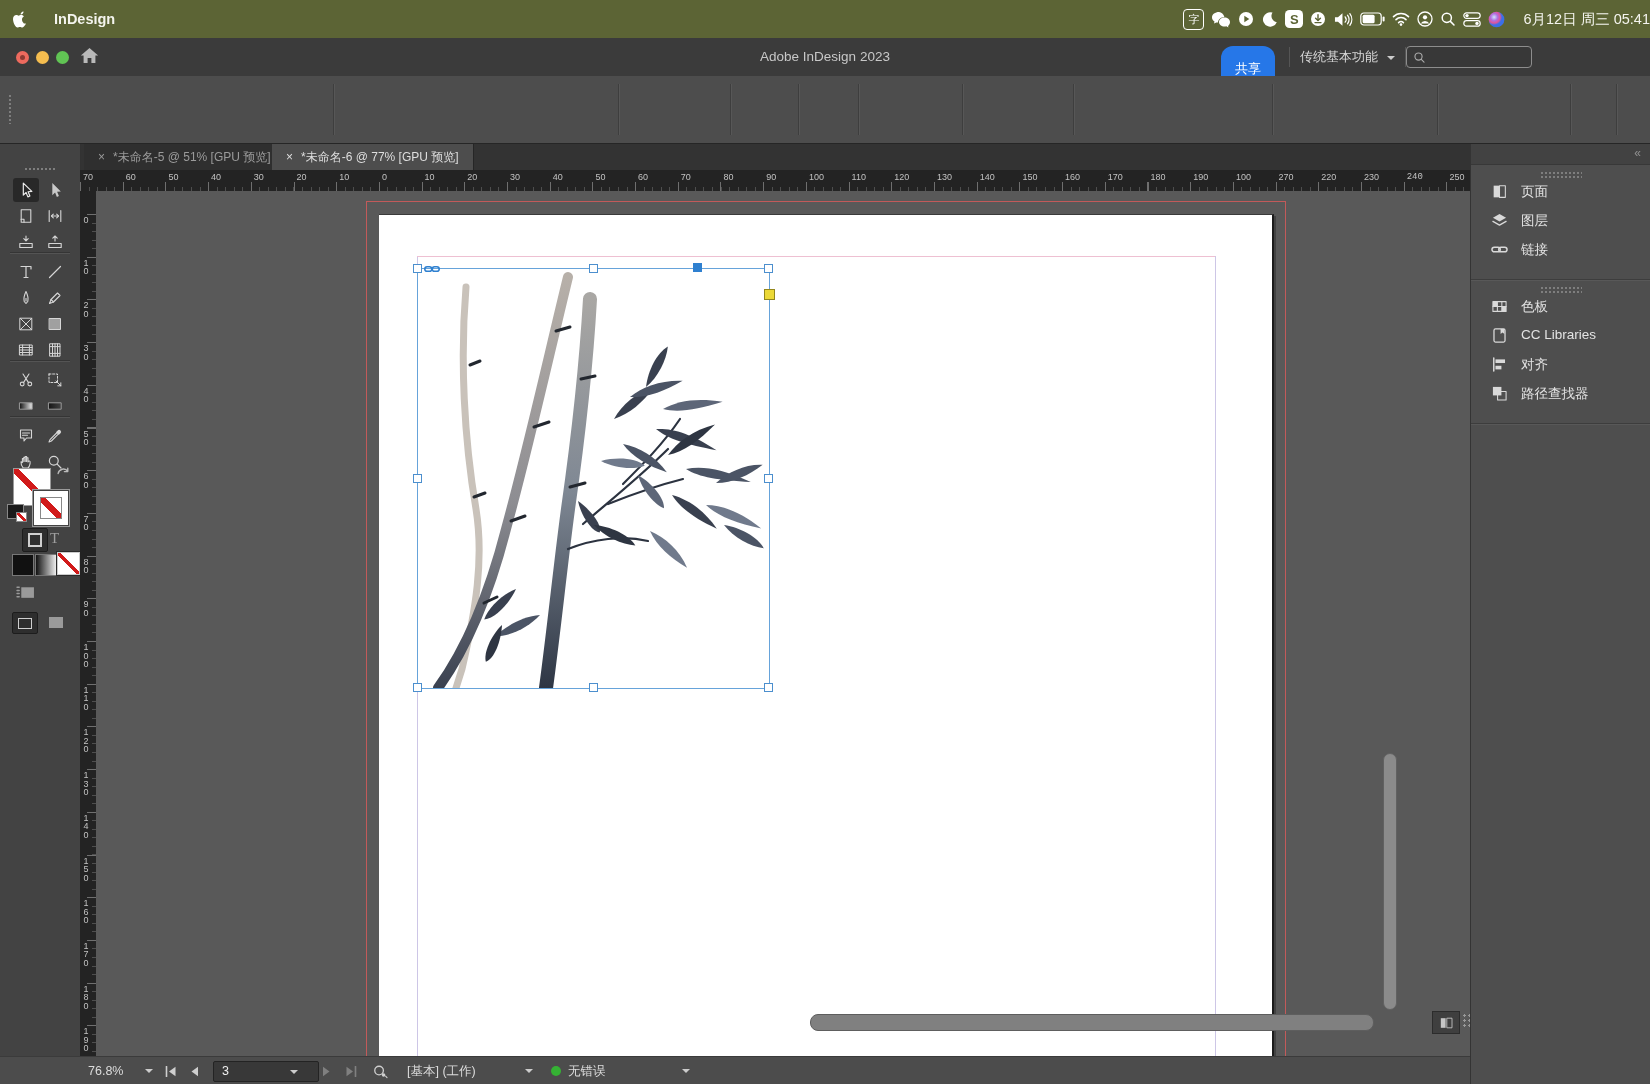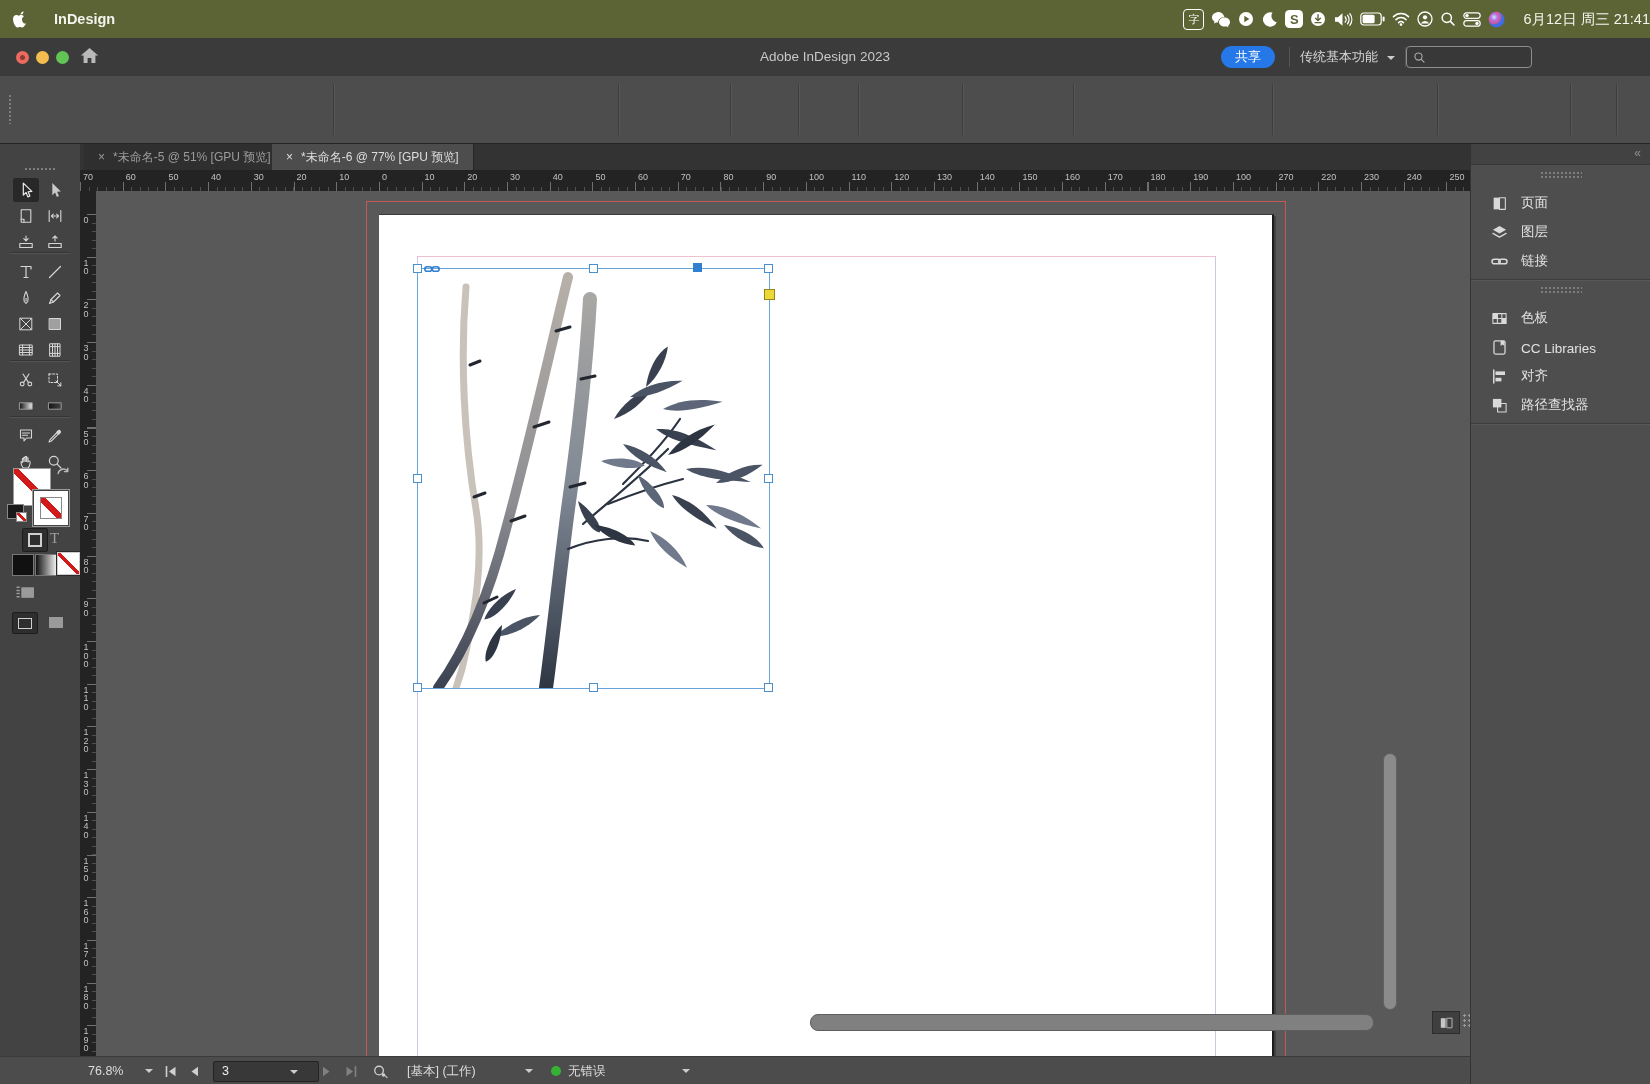--- a/index.html
+++ b/index.html
@@ -22,21 +22,21 @@
           display:flex;align-items:center;justify-content:center;color:#fff}
   .s-box{width:18px;height:18px;background:#fff;border-radius:4.5px;color:#5c6435;font-weight:bold;
          font-size:13px;display:flex;align-items:center;justify-content:center}
 
   
   #titlebar{position:absolute;left:0;top:38px;width:1650px;height:38px;background:#3b3b3b;
             border-bottom:1px solid #2b2b2b}
   .light{position:absolute;top:13px;width:13px;height:13px;border-radius:50%}
   #win-title{position:absolute;left:0;right:0;top:0;height:38px;line-height:38px;text-align:center;
              color:#c8c8c8;font-size:13.5px;pointer-events:none}
-  #share-btn{position:absolute;right:375px;top:8px;height:22px;padding:0 14px;background:#2677e8;
+  #share-btn{position:absolute;right:375px;top:8px;height:22px;padding:12px 14px;background:#2677e8;
              color:#fff;border-radius:12px;font-size:13px;line-height:22px}
   #workspace{position:absolute;right:255px;top:8px;height:22px;color:#d8d8d8;font-size:13px;
              line-height:22px;display:flex;gap:9px;align-items:center}
   #searchbox{position:absolute;right:118px;top:8px;width:118px;height:20px;border:1px solid #8d8d8d;
              border-radius:4px;background:#383838;display:flex;align-items:center;padding-left:6px}
   .tb-sep{position:absolute;top:9px;width:1px;height:20px;background:#555}
   #home-btn{position:absolute;left:80px;top:9px;color:#b9b9b9}
 
   
   #controlbar{position:absolute;left:0;top:76px;width:1650px;height:67px;background:#4d4d4d;
@@ -124,21 +124,21 @@
               border:1px solid #232323;border-radius:2px;color:#eee;line-height:19px;padding-left:8px}
   .dot-green{position:absolute;left:551px;top:9px;width:10px;height:10px;border-radius:50%;background:#35b234}
 
   
   #rightpanel{position:absolute;left:1470px;top:144px;width:180px;height:940px;background:#4e4e4e;
               border-left:1px solid #343434}
   #rp-head{height:20px;background:#424242;border-bottom:1px solid #383838;position:relative}
   #rp-head .collapse{position:absolute;right:10px;top:2px}
   .pgroup{border-bottom:1px solid #3d3d3d;box-shadow:0 1px 0 #585858;padding:3px 0 9px}
   .pgroup .pdots{width:42px;height:7px;margin:3px auto 5px}
-  .pitem{display:flex;align-items:flex-end;gap:13px;height:29px;padding-left:20px;
+  .pitem{display:flex;align-items:flex-start;gap:13px;height:29px;padding-left:20px;
          color:#e3e3e3;font-size:13.5px;white-space:nowrap}
 </style>
 </head>
 <body>
 
 <div id="menubar">
   <span class="apple micon">
       <svg class="isvg" viewBox="0 0 17 17" width="17" height="17">
         <path fill="#fff" d="M13.9 12.4c-.3.8-.7 1.5-1.2 2.2-.7 1-1.4 1.9-2.4 1.9-.9 0-1.2-.6-2.4-.6s-1.5.6-2.4.6c-1 0-1.8-1-2.5-2C1.7 12.6 1 10.2 1 8.1c0-2.6 1.7-4 3.3-4 .9 0 1.7.6 2.3.6.6 0 1.5-.6 2.6-.6.9 0 2 .4 2.7 1.4-1.2.7-1.9 1.7-1.9 3.1 0 1.6.9 2.9 1.9 3.8zM10.8 2.6c.5-.6.8-1.4.7-2.2-.7 0-1.6.5-2.1 1.1-.5.5-.9 1.3-.8 2.1.8.1 1.7-.4 2.2-1z"></path>
       </svg>
@@ -235,21 +235,21 @@
               <stop offset="0" stop-color="#cfe6ff"></stop>
               <stop offset=".45" stop-color="#b06fe0"></stop>
               <stop offset=".75" stop-color="#e0559a"></stop>
               <stop offset="1" stop-color="#3b6fe8"></stop>
             </radialGradient>
           </defs>
           <circle cx="8" cy="8" r="7.4" fill="url(#siriG)"></circle>
         </svg>
       </span>
     </span>
-  <span id="mb-clock">6月12日 周三 21:41</span>
+  <span id="mb-clock">6月12日 周三 05:41</span>
 </div>
 
 <div id="titlebar">
   <span class="light" style="left:16px;background:#ed6a5e">
       <span style="position:absolute;left:4px;top:4px;width:5px;height:5px;border-radius:50%;background:#8d3b33"></span>
     </span>
   <span class="light" style="left:36px;background:#f5bd4f"></span>
   <span class="light" style="left:56px;background:#61c454"></span>
   <span id="home-btn">
       <svg class="isvg" viewBox="0 0 18 16" width="19" height="17">
@@ -841,21 +841,21 @@
     <span style="left: 899.7px;">140</span>
     <span style="left: 942.4px;">150</span>
     <span style="left: 985.1px;">160</span>
     <span style="left: 1027.8px;">170</span>
     <span style="left: 1070.5px;">180</span>
     <span style="left: 1113.2px;">190</span>
     <span style="left: 1155.9px;">100</span>
     <span style="left: 1198.6px;">270</span>
     <span style="left: 1241.3px;">220</span>
     <span style="left: 1284px;">230</span>
-    <span style="left: 1326.7px;">240</span>
+    <span style="left: 1326.7px; font-family: Liberation Mono, monospace;">240</span>
     <span style="left: 1369.4px;">250</span>
   </div>
 <div id="vruler">
     <span style="top: 25px;">0</span>
     <span style="top: 67.7px;">10</span>
     <span style="top: 110.4px;">20</span>
     <span style="top: 153.1px;">30</span>
     <span style="top: 195.8px;">40</span>
     <span style="top: 238.5px;">50</span>
     <span style="top: 281.2px;">60</span>

